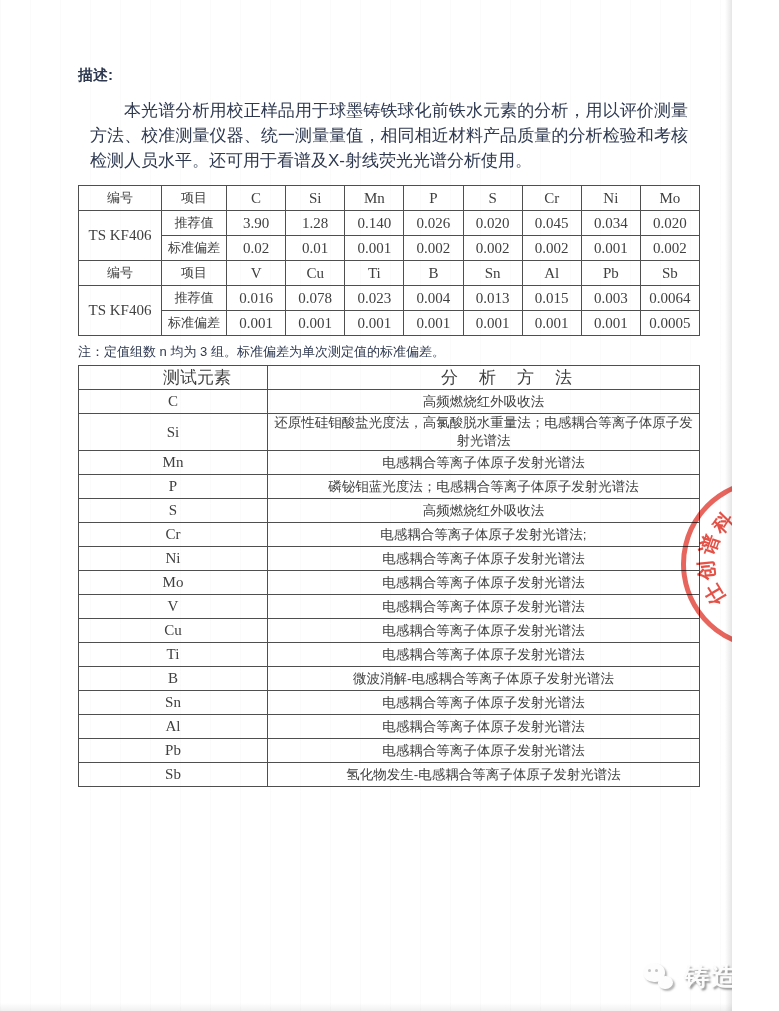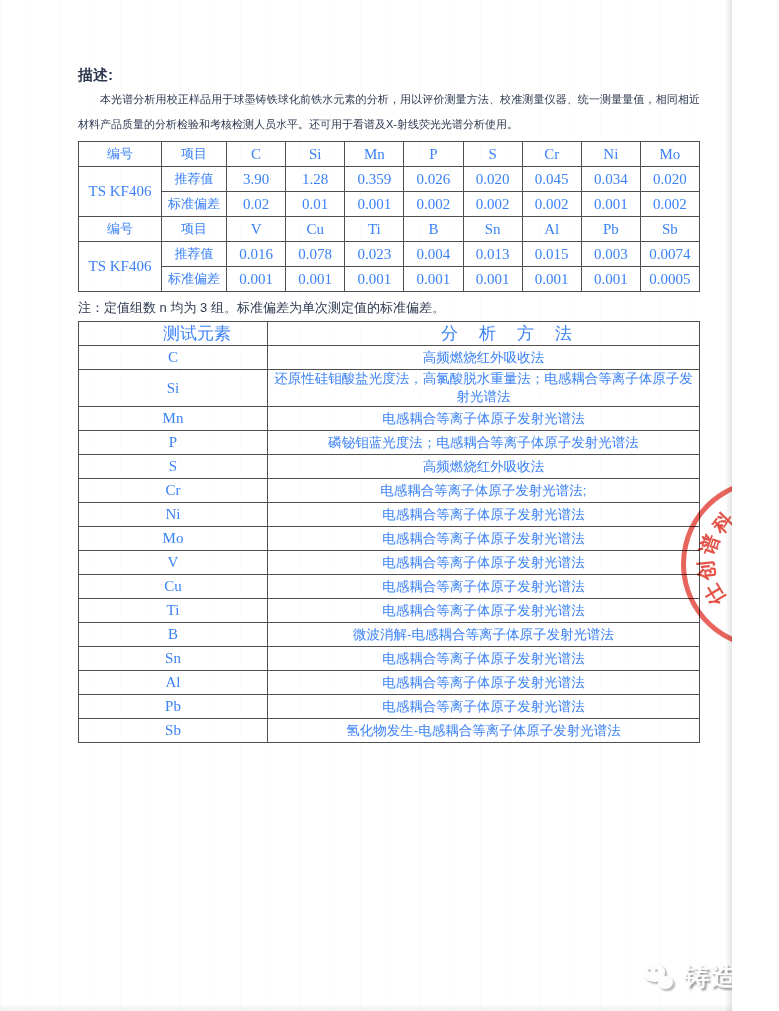--- a/index.html
+++ b/index.html
@@ -6,25 +6,25 @@
   .page{
     position:relative;width:732px;height:1011px;overflow:hidden;background:#ffffff;
     font-family:"Liberation Sans","DejaVu Sans",sans-serif;color:#2e3950;
   }
   .page::before{
     content:"";position:absolute;inset:0;pointer-events:none;
     background:repeating-linear-gradient(to right,rgba(60,70,90,0.02) 0 1px,transparent 1px 30px);
   }
   .content{position:absolute;left:78px;top:64px;width:622px;}
   .h{font-weight:bold;font-size:15px;line-height:22px;margin:0;}
-  .para{font-size:11px;line-height:25px;text-indent:2em;margin:0;text-align:justify;}
+  .para{font-size:17px;line-height:25px;text-indent:2em;margin:12px;text-align:justify;}
   .desc-heading{margin-bottom:1px;}
   .sec-heading{margin-top:5px;margin-bottom:3px;}
 
-  table{border-collapse:collapse;color:#3b82f6;}
+  table{border-collapse:collapse;color:#404040;}
   .values-table{width:622px;table-layout:fixed;margin:4px 0 6px 0;}
   .values-table th,.values-table td{border:1px solid #4f4f4f;height:24px;text-align:center;padding:0;font-weight:normal;}
   .c-id{width:82px;}
   .c-item{width:64px;}
   .lat{font-family:"Liberation Serif","DejaVu Serif",serif;font-size:15px;}
   .b{font-weight:bold;}
   .cjk{font-size:13px;}
 
   .note{font-size:13px;line-height:19px;margin:2px 0 4px 0;}
 
@@ -100,21 +100,21 @@
             <th class="lat">S</th>
             <th class="lat">Cr</th>
             <th class="lat">Ni</th>
             <th class="lat">Mo</th>
           </tr>
           <tr>
             <td class="lat b" rowspan="2">TS KF406</td>
             <td class="cjk">推荐值</td>
             <td class="lat b">3.90</td>
             <td class="lat b">1.28</td>
-            <td class="lat b">0.359</td>
+            <td class="lat b">0.140</td>
             <td class="lat b">0.026</td>
             <td class="lat b">0.020</td>
             <td class="lat b">0.045</td>
             <td class="lat b">0.034</td>
             <td class="lat b">0.020</td>
           </tr>
           <tr>
             <td class="cjk">标准偏差</td>
             <td class="lat b">0.02</td>
             <td class="lat b">0.01</td>
@@ -140,21 +140,21 @@
           <tr>
             <td class="lat b" rowspan="2">TS KF406</td>
             <td class="cjk">推荐值</td>
             <td class="lat b">0.016</td>
             <td class="lat b">0.078</td>
             <td class="lat b">0.023</td>
             <td class="lat b">0.004</td>
             <td class="lat b">0.013</td>
             <td class="lat b">0.015</td>
             <td class="lat b">0.003</td>
-            <td class="lat b">0.0074</td>
+            <td class="lat b">0.0064</td>
           </tr>
           <tr>
             <td class="cjk">标准偏差</td>
             <td class="lat b">0.001</td>
             <td class="lat b">0.001</td>
             <td class="lat b">0.001</td>
             <td class="lat b">0.001</td>
             <td class="lat b">0.001</td>
             <td class="lat b">0.001</td>
             <td class="lat b">0.001</td>

